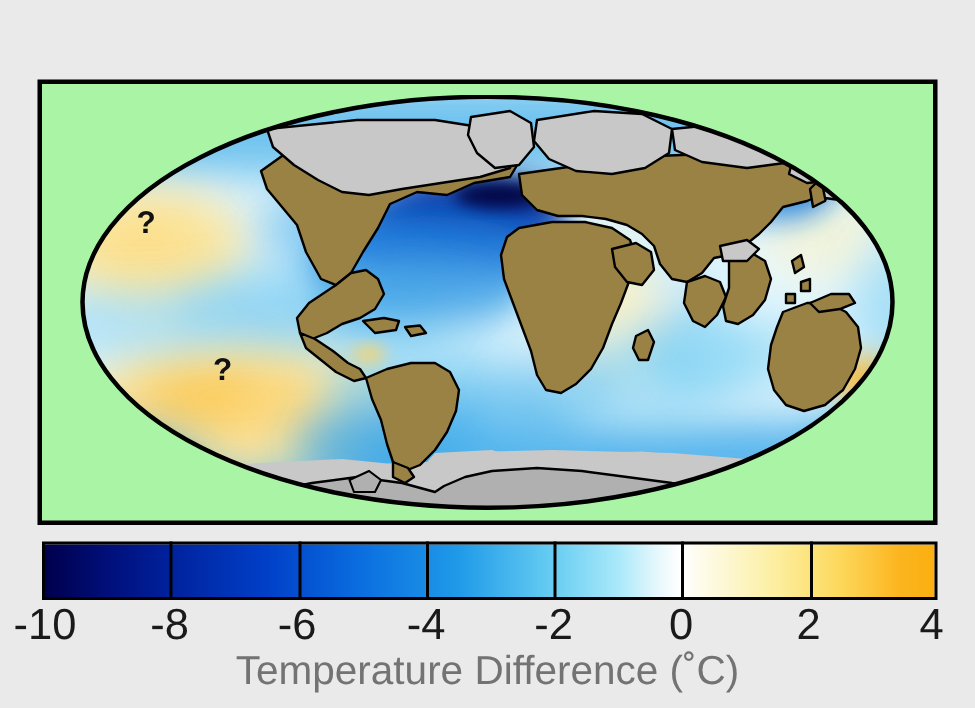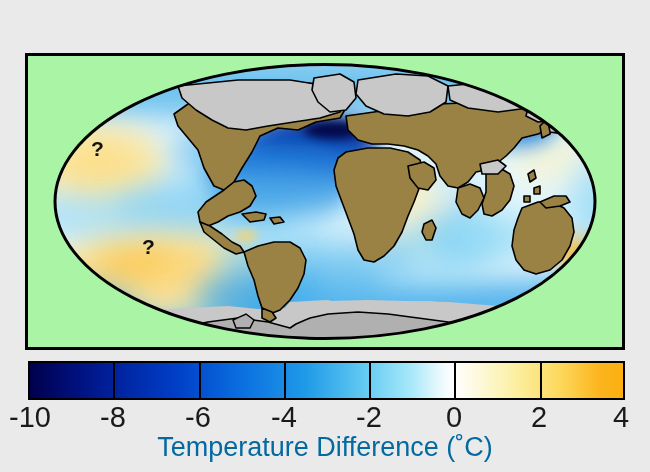--- a/index.html
+++ b/index.html
@@ -76,21 +76,21 @@
   }
   .cb-label{
     position:absolute;top:401px;
     font-size:29px;color:#1a1a1a;
     text-align:center;
     transform:translateX(-50%);
     white-space:nowrap;
   }
   #cb-axis-label{
     position:absolute;left:0;top:432px;width:650px;
-    text-align:center;font-size:27px;color:#0369a1;
+    text-align:center;font-size:27px;color:#737373;
     white-space:nowrap;
   }
 </style>
 </head>
 <body>
 
 <div id="figure">
 
 
   <div id="map-panel">

